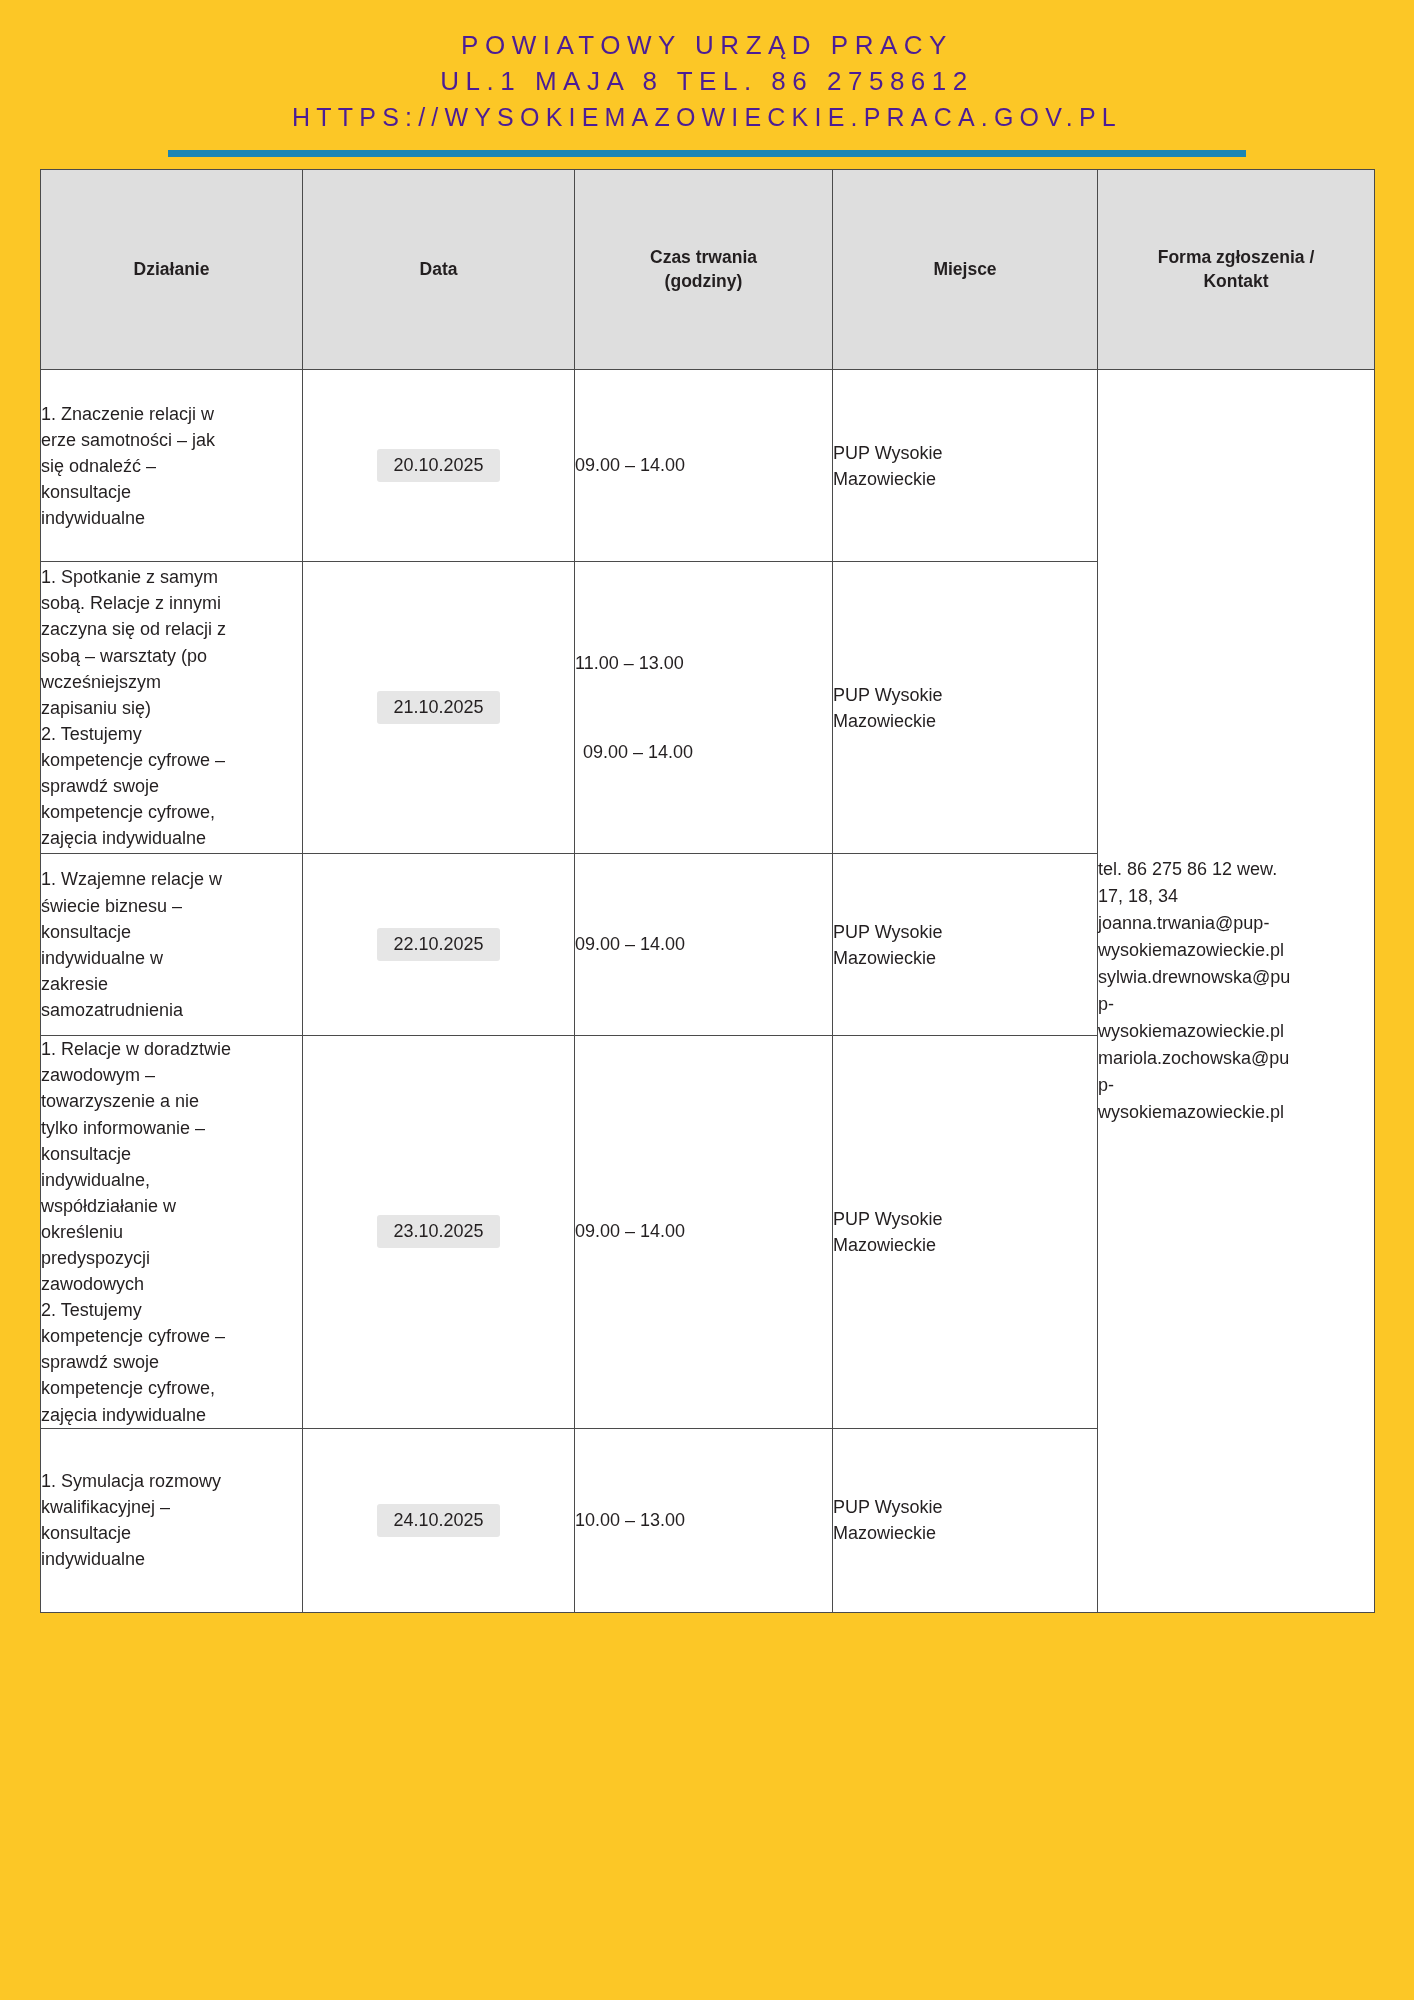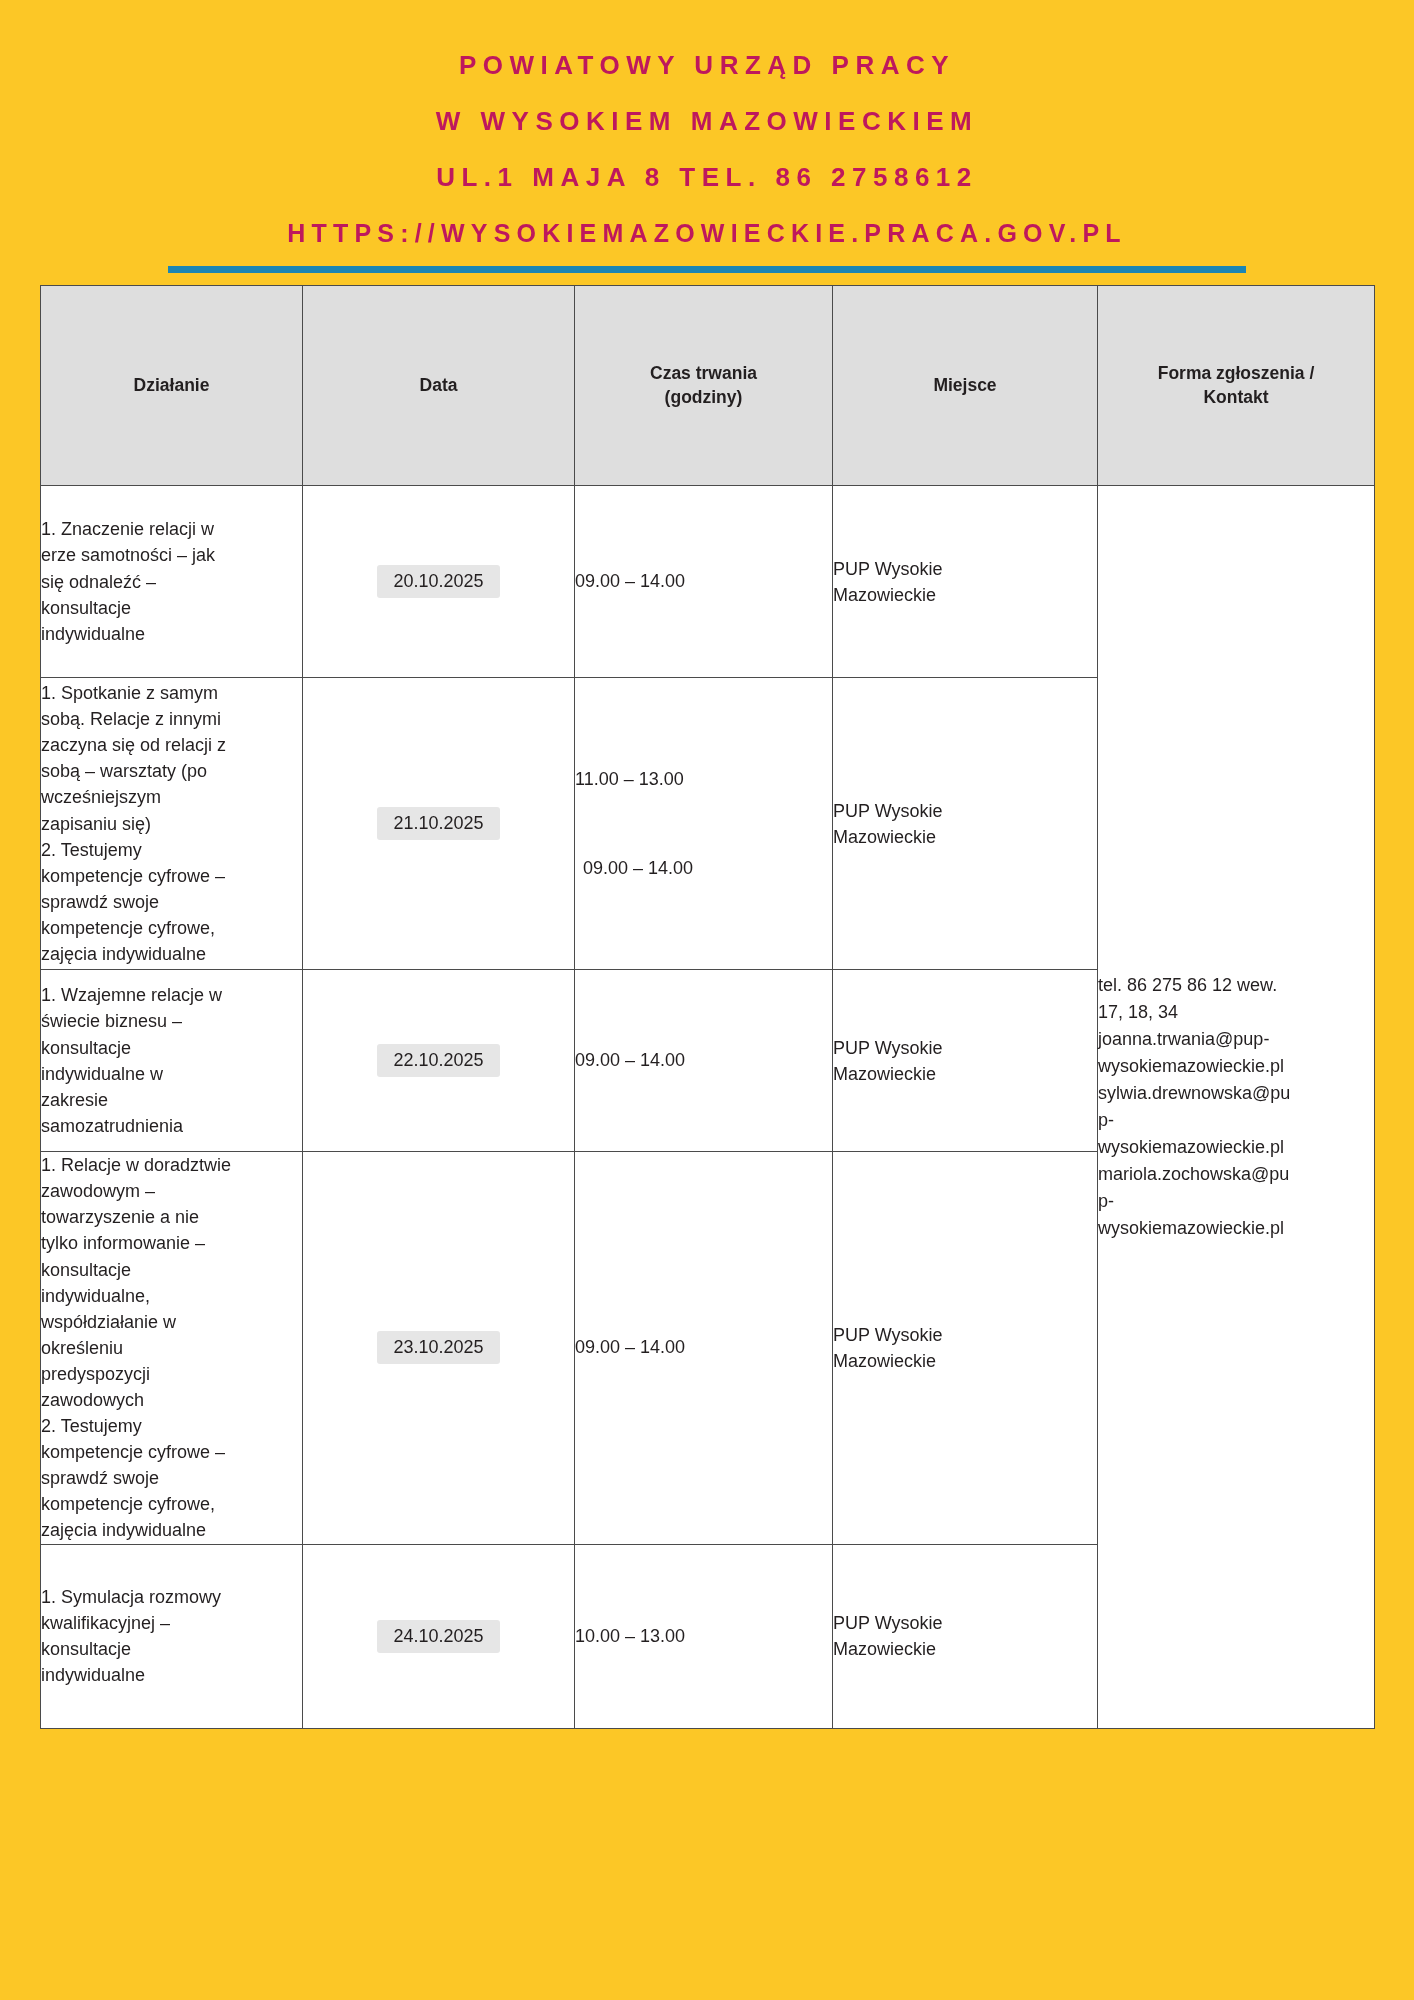--- a/index.html
+++ b/index.html
@@ -18,27 +18,26 @@
     position: relative;
     padding: 0;
   }
 
   
   .header {
     padding: 28px 40px 0 40px;
     text-align: center;
   }
   .header-line {
-    font-weight: bold;
-    color: #be185d;
+    font-weight: normal;
+    color: #4c1d95;
     letter-spacing: 6.5px;
     line-height: 1.38;
     font-size: 26px;
     white-space: nowrap;
-    margin-top: 20px;
   }
   .header-line.l4 {
     letter-spacing: 6.2px;
     font-size: 25px;
   }
   .rule-wrap {
     display: flex;
     justify-content: center;
     margin-top: 16px;
   }
@@ -136,21 +135,20 @@
   tr.r4 td { height: 352px; }
   tr.r5 td { height: 184px; }
 </style>
 </head>
 <body>
 
 <div class="page">
 
   <div class="header">
     <div class="header-line l1">POWIATOWY URZĄD PRACY</div>
-    <div class="header-line l2">W WYSOKIEM MAZOWIECKIEM</div>
     <div class="header-line l3">UL.1 MAJA 8 TEL. 86 2758612</div>
     <div class="header-line l4">HTTPS://WYSOKIEMAZOWIECKIE.PRACA.GOV.PL</div>
     <div class="rule-wrap">
       <div class="rule"></div>
     </div>
   </div>
 
   <div class="table-wrap">
     <table class="schedule">
       <colgroup>

